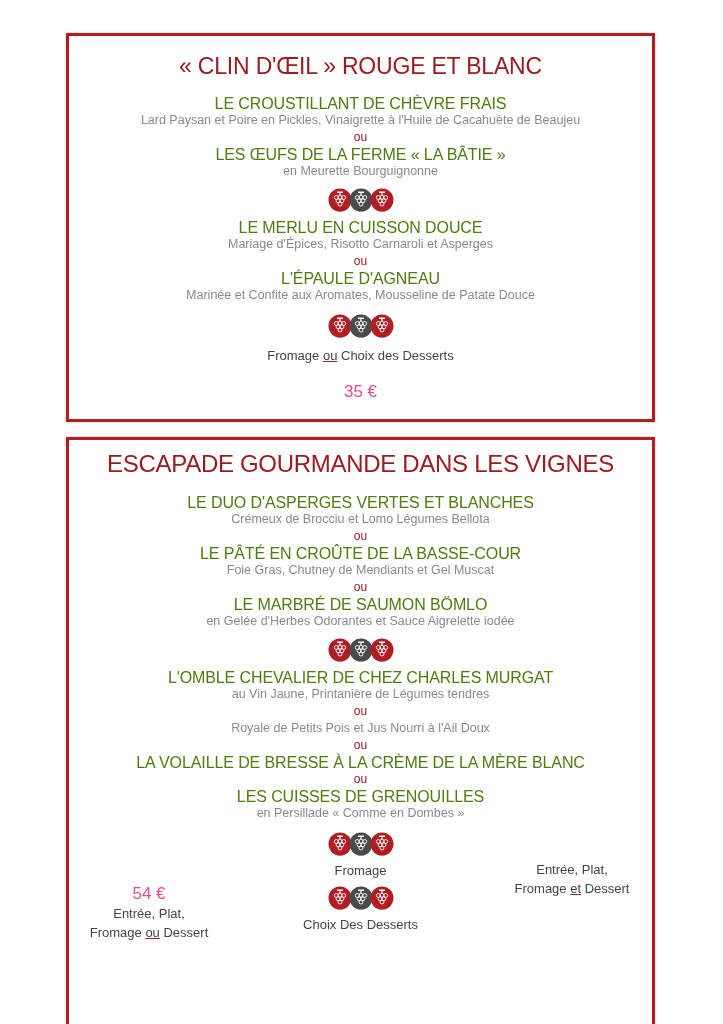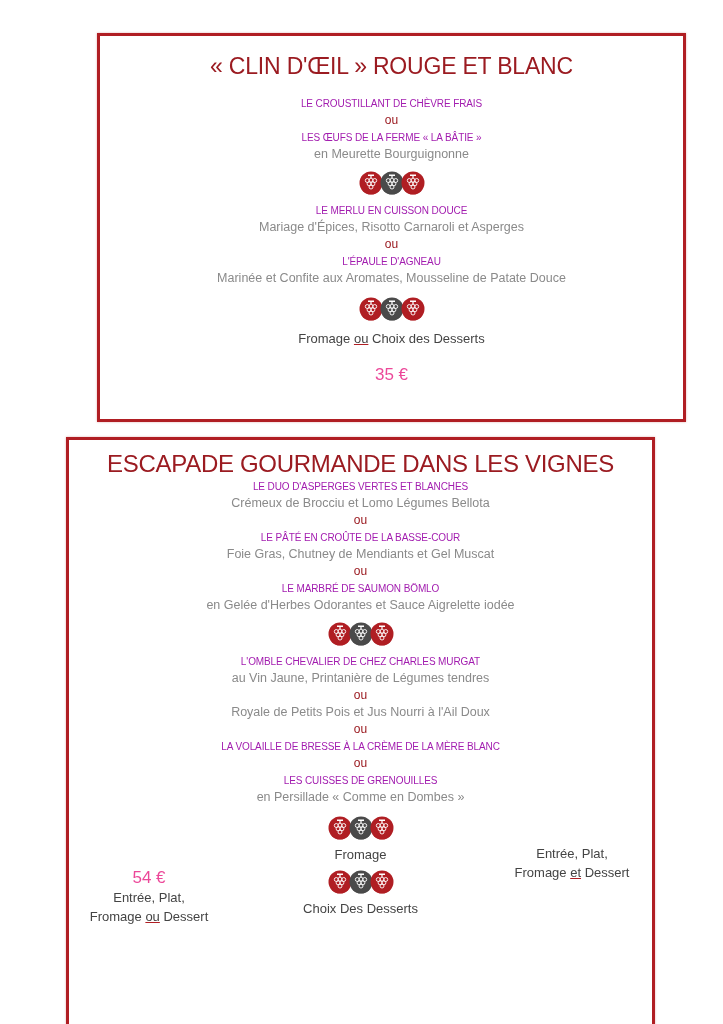--- a/index.html
+++ b/index.html
@@ -7,35 +7,35 @@
     body { font-family: "Liberation Sans", sans-serif; position: relative; }
 
     .menu-box {
       position: absolute;
       left: 66px;
       width: 589px;
       border: 3px solid #b01e23;
       box-shadow: 0 0 2px rgba(176,30,35,0.35);
       text-align: center;
     }
-    #box1 { top: 33px; height: 389px; margin-left: 31px; }
+    #box1 { top: 33px; height: 389px; }
     #box2 { top: 437px; height: 654px; }
 
     .menu-title {
       color: #9b1b21;
       font-size: 23px;
       letter-spacing: -0.2px;
       line-height: 28px;
     }
     #box1 .menu-title { margin-top: 16px; }
     #box2 .menu-title { margin-top: 10px; font-size: 24px; letter-spacing: -0.3px; }
 
     .dish-name {
-      color: #a21caf;
-      font-size: 10px;
+      color: #4d7c0f;
+      font-size: 16px;
       line-height: 17px;
       letter-spacing: -0.1px;
     }
     .dish-desc {
       color: #8a8a8a;
       font-size: 12.5px;
       line-height: 17px;
       font-weight: 300;
     }
     .dish-desc .supp { color: #555; font-size: 11.5px; }
@@ -111,20 +111,21 @@
       <path d="M3 17 Q7 22 12 22.5 Q17 22 21 17 L21 19 Q17 23.5 12 23.5 Q7 23.5 3 19 Z" fill="currentColor" opacity="0.6"></path>
     </symbol>
   </defs>
 </svg>
 
 <div class="menu-box" id="box1">
   <div class="menu-title">« CLIN D'ŒIL » ROUGE ET BLANC</div>
 
   <div class="course section-1">
     <div class="dish-name">LE CROUSTILLANT DE CHÈVRE FRAIS</div>
+    <div class="dish-desc">Lard Paysan et Poire en Pickles, Vinaigrette à l'Huile de Cacahuète de Beaujeu</div>
     <div class="ou">ou</div>
     <div class="dish-name">LES ŒUFS DE LA FERME « LA BÂTIE »</div>
     <div class="dish-desc">en Meurette Bourguignonne</div>
   </div>
 
   <div class="grapes">
     <svg width="24" height="24" style="color:#b01e23">
         <use href="#grape-circle"></use>
       </svg>
     <svg width="24" height="24" style="color:#4a4a4a;margin-left:-3px">
@@ -158,21 +159,21 @@
   <div class="plain-text">
     <span>Fromage </span><u>ou</u><span> Choix des Desserts</span>
   </div>
 
   <div class="price" style="margin-top:18px">35 €</div>
 </div>
 
 <div class="menu-box" id="box2">
   <div class="menu-title">ESCAPADE GOURMANDE DANS LES VIGNES</div>
 
-  <div class="course" style="">
+  <div class="course" style="margin-top:16px">
     <div class="dish-name">LE DUO D'ASPERGES VERTES ET BLANCHES</div>
     <div class="dish-desc">Crémeux de Brocciu et Lomo Légumes Bellota</div>
     <div class="ou">ou</div>
     <div class="dish-name">LE PÂTÉ EN CROÛTE DE LA BASSE-COUR</div>
     <div class="dish-desc">Foie Gras, Chutney de Mendiants et Gel Muscat</div>
     <div class="ou">ou</div>
     <div class="dish-name">LE MARBRÉ DE SAUMON BÖMLO</div>
     <div class="dish-desc">en Gelée d'Herbes Odorantes et Sauce Aigrelette iodée</div>
   </div>
 

